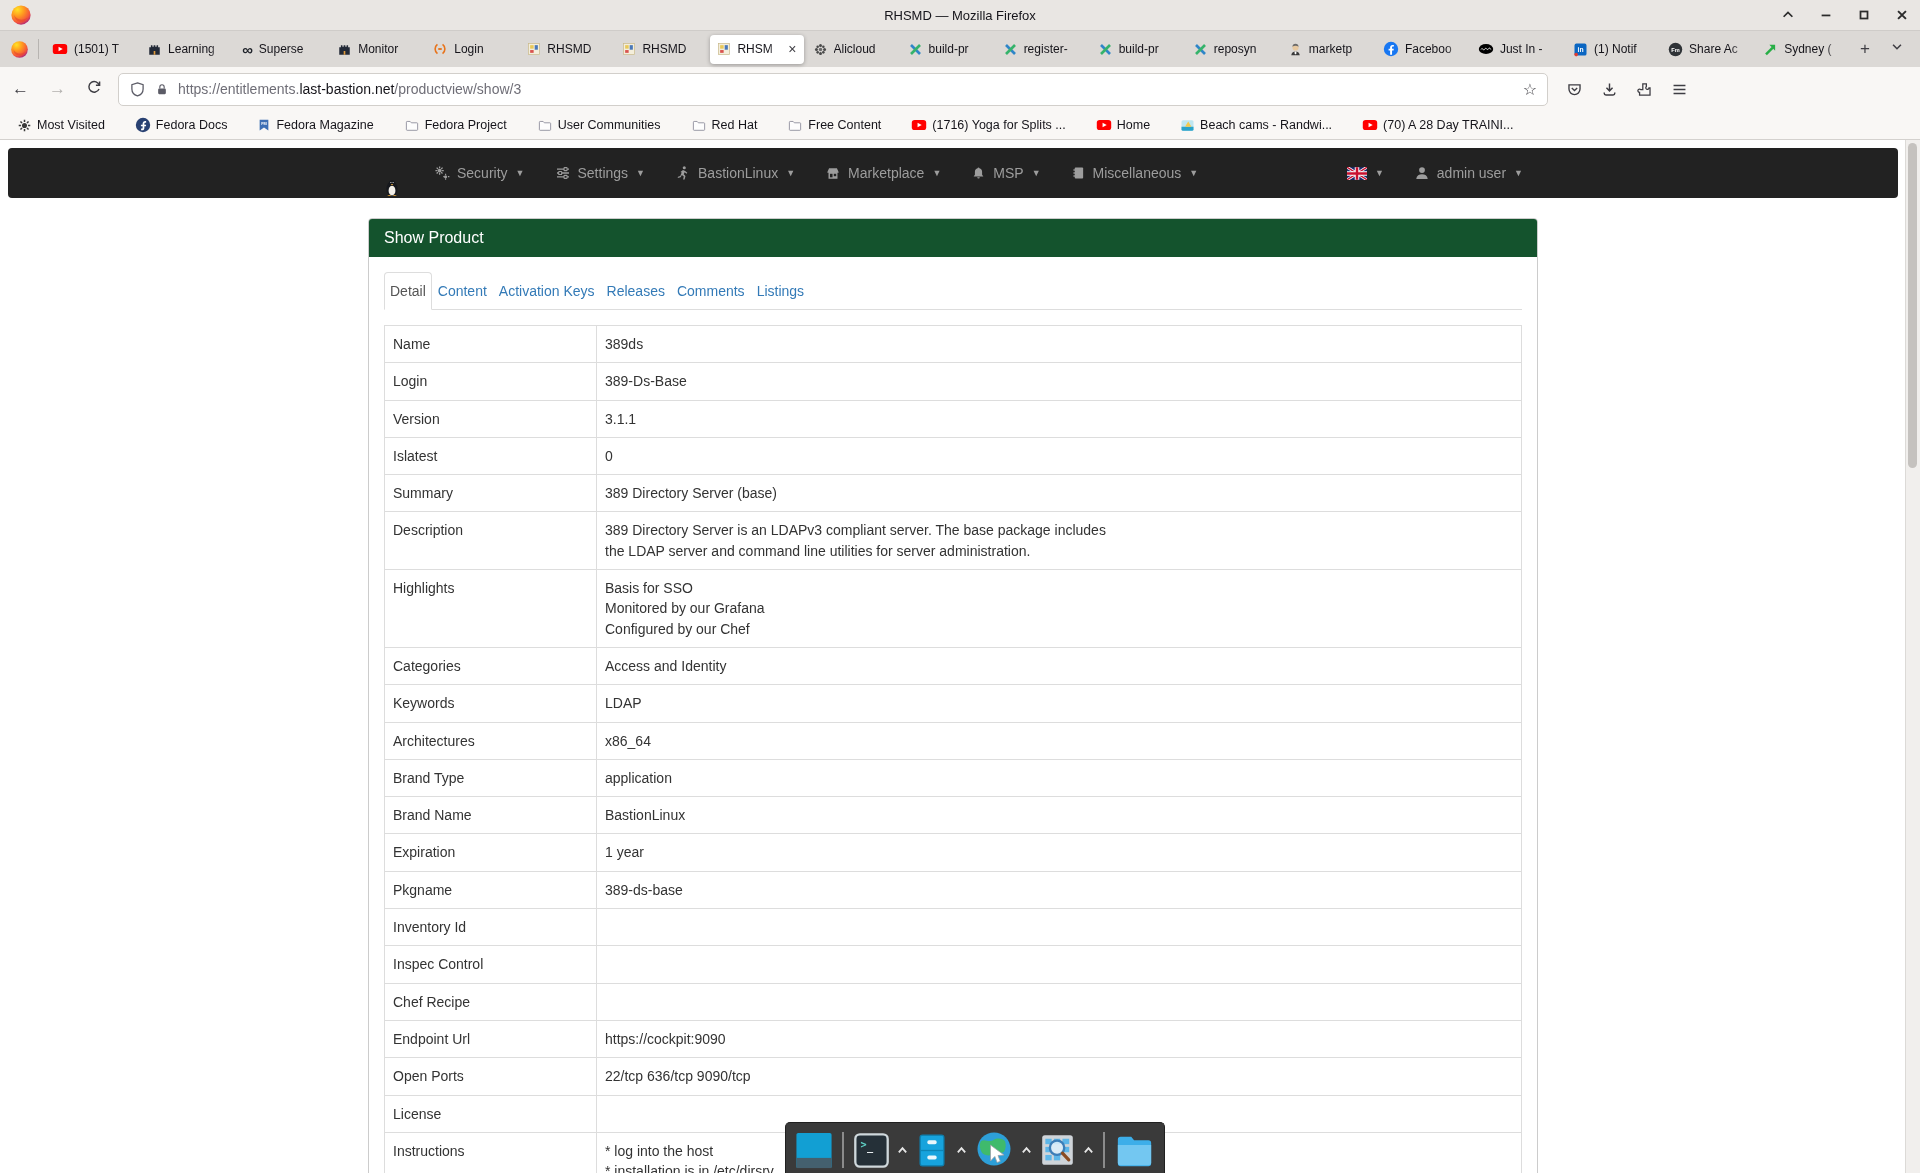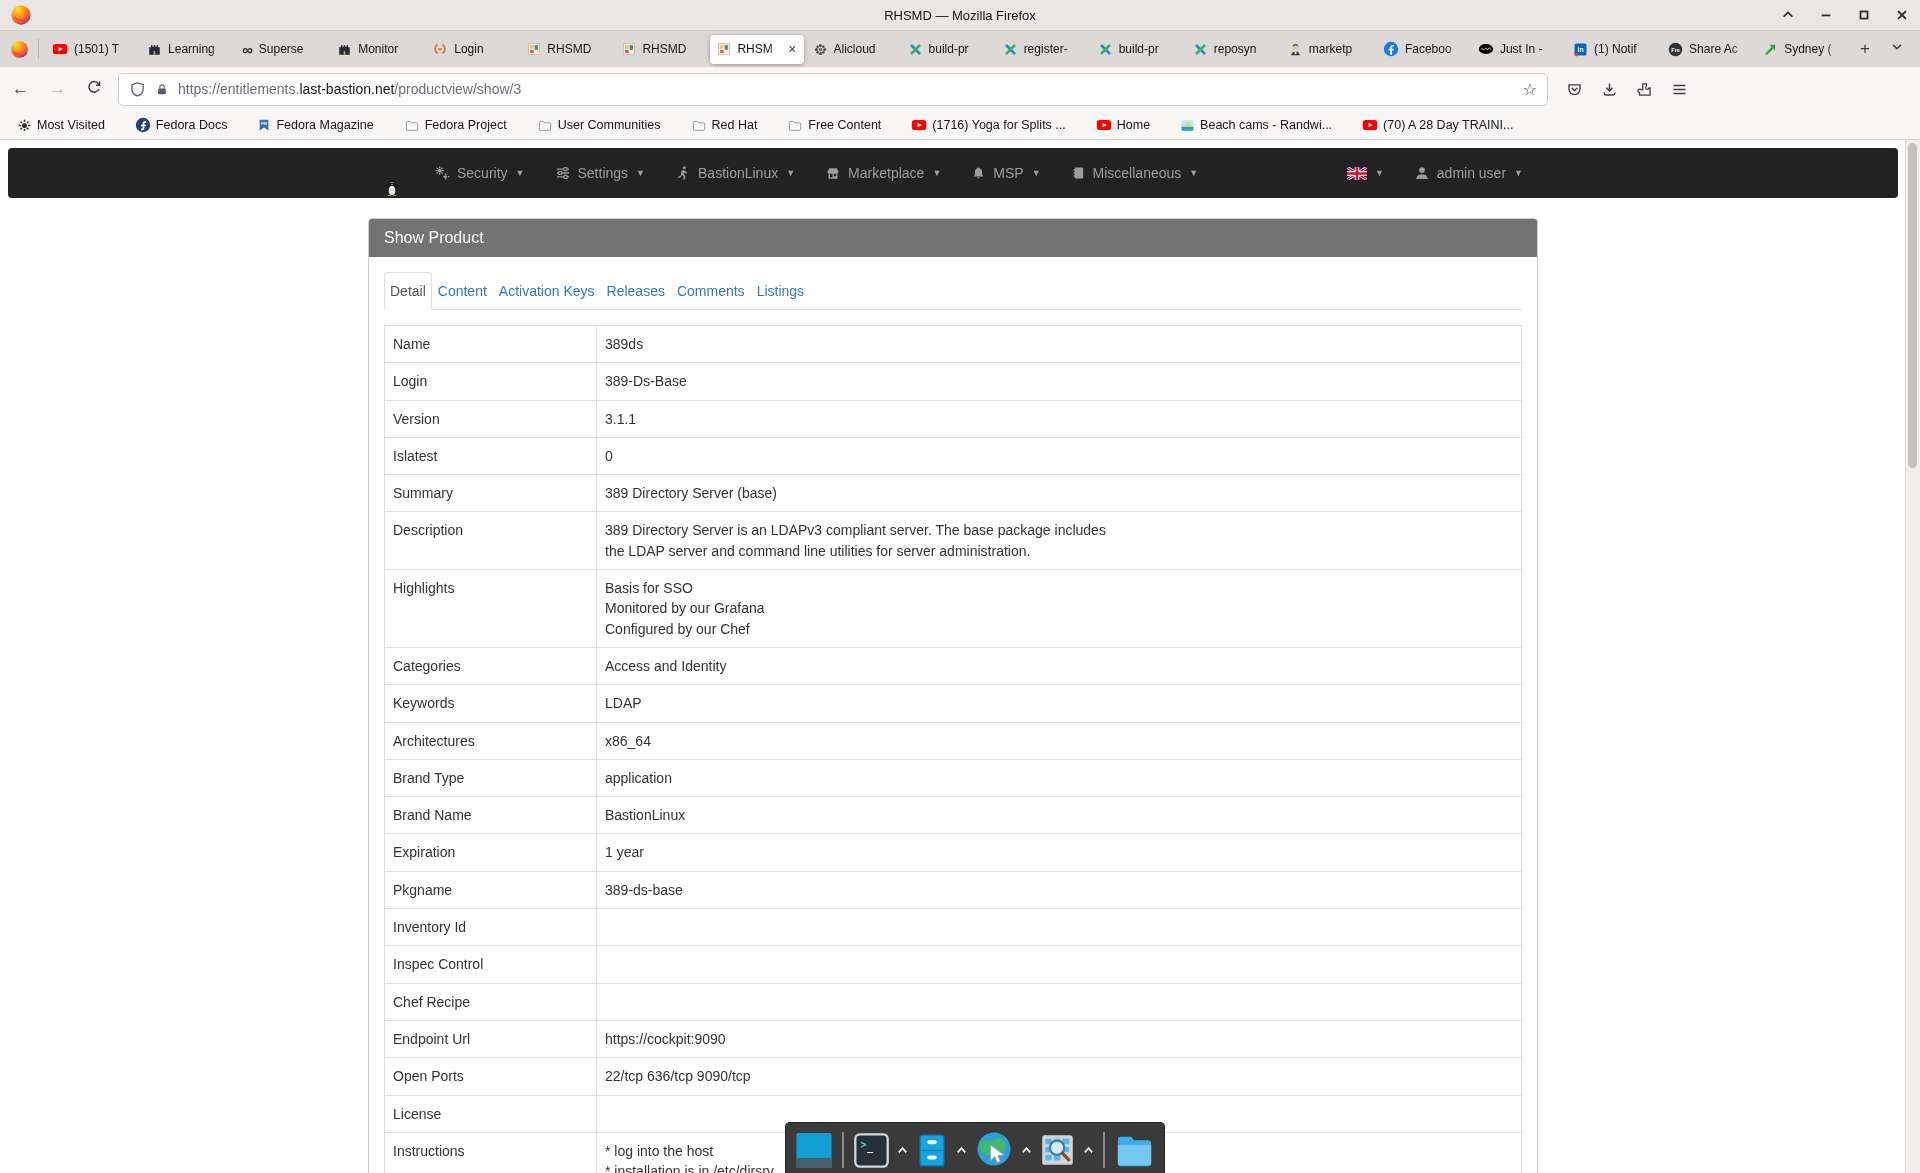--- a/index.html
+++ b/index.html
@@ -39,21 +39,21 @@
   
   .page{position:absolute;top:140px;left:0;right:14px;bottom:0;background:#fff;overflow:hidden}
   .navbar{margin:8px 8px 0 8px;height:50px;background:#222;border-radius:4px;display:flex}
   .navinner{width:1170px;margin:0 auto;display:flex;align-items:flex-end}
   .brand{padding:0 18px 0 15px;display:flex;align-items:center}
   .navitem{display:flex;align-items:center;gap:7px;padding:0 15px;color:#9d9d9d;font-size:14px;height:50px}
   .caret{font-size:9px;color:#9d9d9d;margin-left:1px}
   .navright{margin-left:auto;display:flex;align-items:center}
   .container{width:1170px;margin:20px auto 0}
   .panel{border:1px solid #ccc;border-radius:4px}
-  .panel-heading{background:#737373;color:#fff;padding:10px 15px;font-size:16px;border-radius:3px 3px 0 0}
+  .panel-heading{background:#14532d;color:#fff;padding:10px 15px;font-size:16px;border-radius:3px 3px 0 0}
   .panel-body{padding:15px}
   .nav-tabs{display:flex;border-bottom:1px solid #ddd}
   .ptab{padding:10px 5px;font-size:14px;color:#337ab7;margin-bottom:-1px;border:1px solid transparent;
         border-radius:4px 4px 0 0;cursor:pointer}
   .ptab.active{color:#555;background:#fff;border-color:#ddd #ddd #fff}
   .detail-table{width:100%;border-collapse:collapse;font-size:14px;color:#333;margin-top:15px}
   .detail-table td{border:1px solid #ddd;padding:8px;vertical-align:top;line-height:1.45}
   .detail-table td.lbl{width:195px;font-weight:normal}
   
   .scrollbar{position:absolute;top:140px;right:0;bottom:0;width:14px;background:#f1efed;

